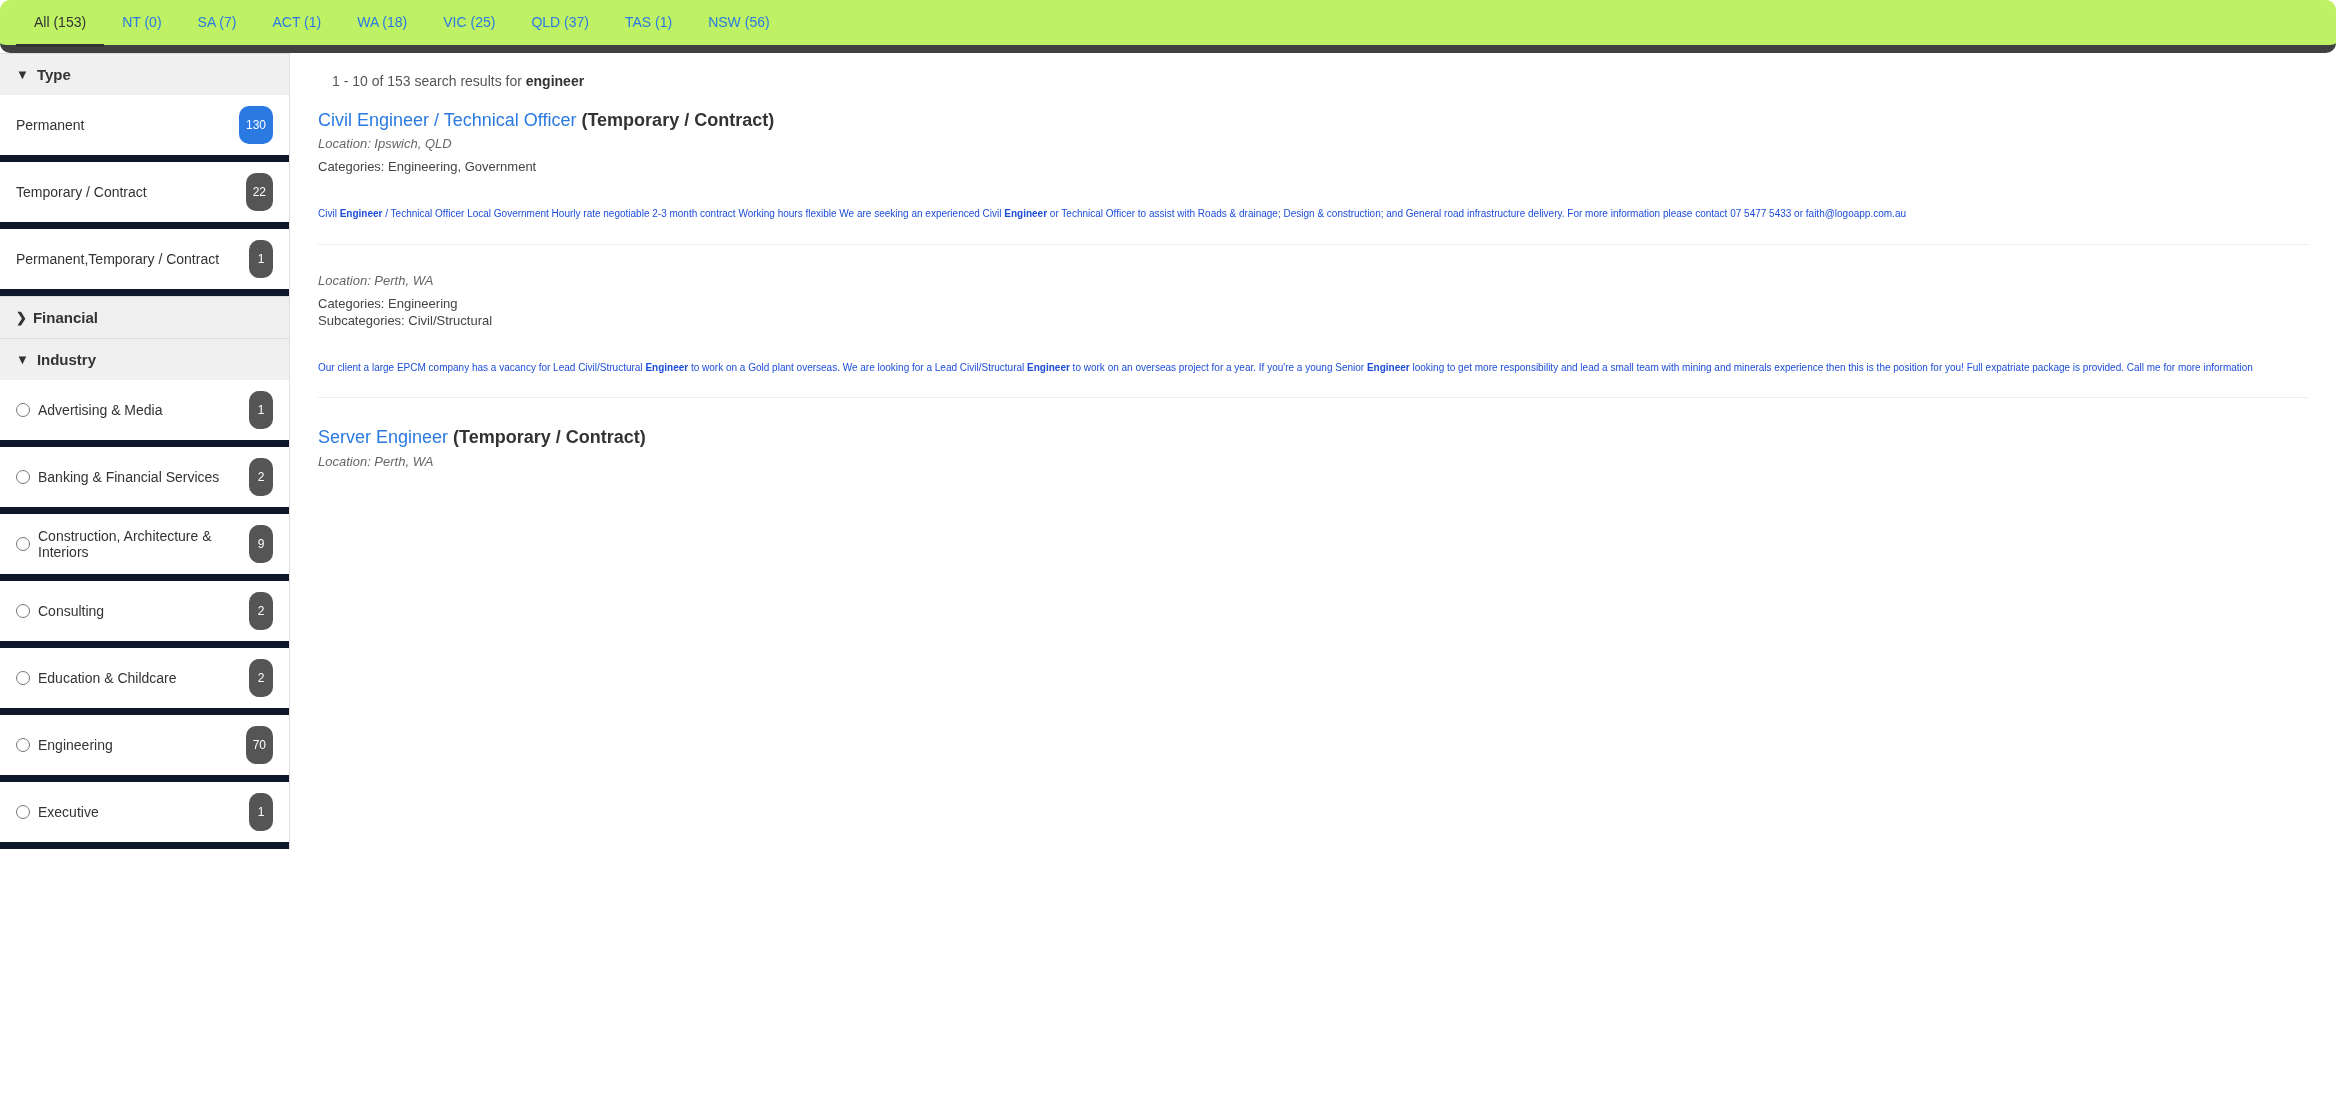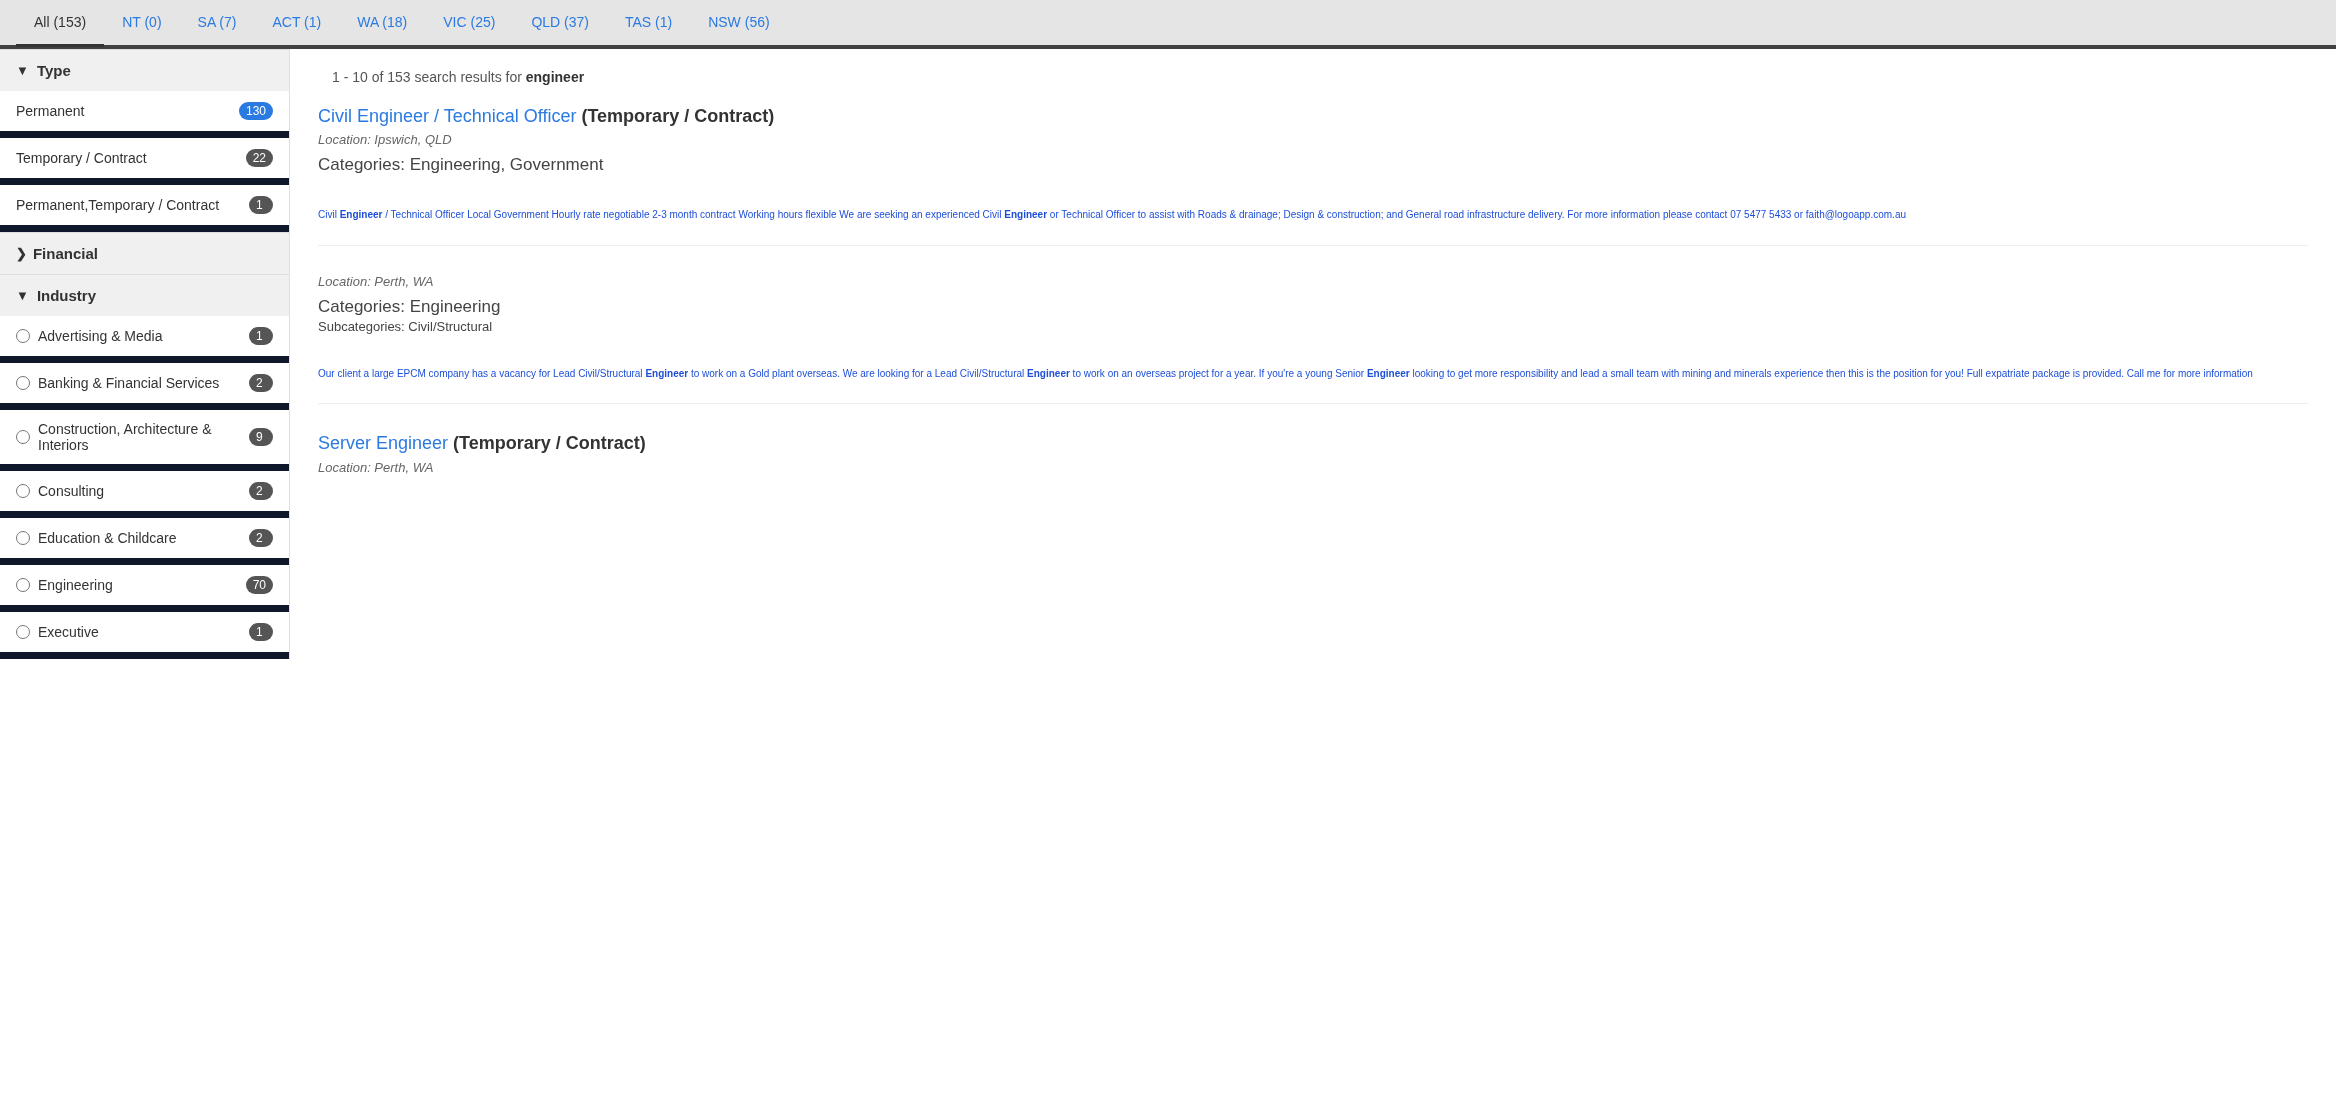--- a/index.html
+++ b/index.html
@@ -2,23 +2,24 @@
 <html><head>
   <meta charset="utf-8">
   <style>
     * { box-sizing: border-box; margin: 0; padding: 0; }
     body { font-family: Arial, Helvetica, sans-serif; font-size: 14px; color: #333; background: #fff; }
 
     
     .tabs-bar {
       display: flex;
       align-items: center;
-      border-bottom: 4px solid #404040;
+      border-bottom: 8px solid #404040;
       padding: 0 16px;
-      background: #e5e5e5;
+      background: #bef264;
+      border-radius: 10px;
     }
     .tab {
       padding: 14px 18px;
       cursor: pointer;
       font-size: 14px;
       color: #2a7ae2;
       border-bottom: 3px solid transparent;
       margin-bottom: -2px;
       white-space: nowrap;
     }
@@ -81,22 +82,23 @@
       border-radius: 50%;
       display: inline-block;
       flex-shrink: 0;
     }
 
     .filter-badge {
       background: #555;
       color: #fff;
       border-radius: 10px;
       font-size: 12px;
-      padding: 2px 7px;
+      padding: 12px 7px;
       min-width: 24px;
+      text-align: center;
     }
     .filter-badge.blue { background: #2a7ae2; }
 
     .location-header {
       background: #f0f0f0;
       padding: 12px 16px;
       font-size: 15px;
       font-weight: bold;
       color: #333;
       display: flex;
@@ -144,21 +146,21 @@
     }
 
     .job-location {
       font-size: 13px;
       color: #666;
       font-style: italic;
       margin-bottom: 8px;
     }
 
     .job-categories {
-      font-size: 17px;
+      font-size: 13px;
       color: #444;
       margin-bottom: 2px;
     }
 
     .job-subcategories {
       font-size: 13px;
       color: #444;
       margin-bottom: 10px;
     }
 

